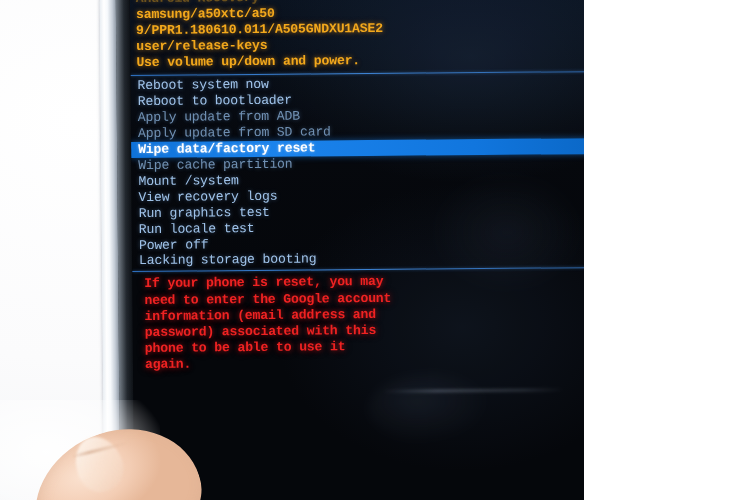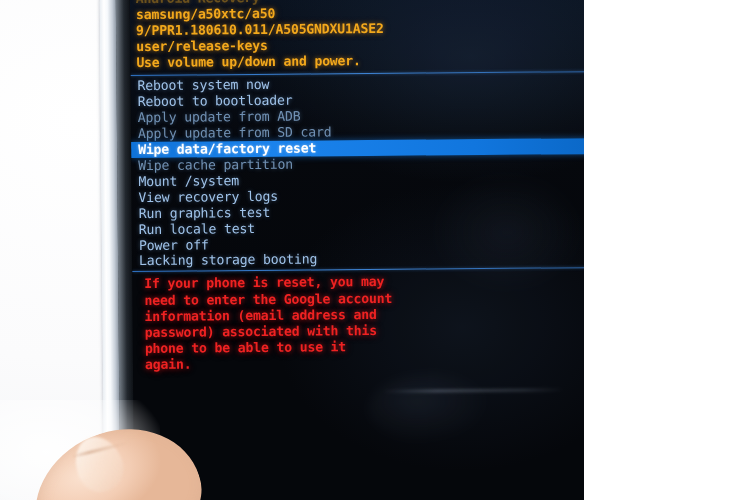--- a/index.html
+++ b/index.html
@@ -11,20 +11,21 @@
     background: #ffffff;
     font-family: "DejaVu Sans Mono", monospace;
   }
 
   #scene {
     position: relative;
     width: 584px;
     height: 500px;
     background: #fdfdfd;
     overflow: hidden;
+    font-family: Liberation Mono, monospace;
   }
 
   
   .backdrop {
     position: absolute;
     inset: 0;
     background:
       radial-gradient(ellipse 520px 400px at 80px 120px, #ffffff 0%, #fbfbfc 60%, #f4f5f7 100%),
       linear-gradient(100deg, #ffffff 0%, #fafbfc 45%, #f2f3f5 100%);
   }

